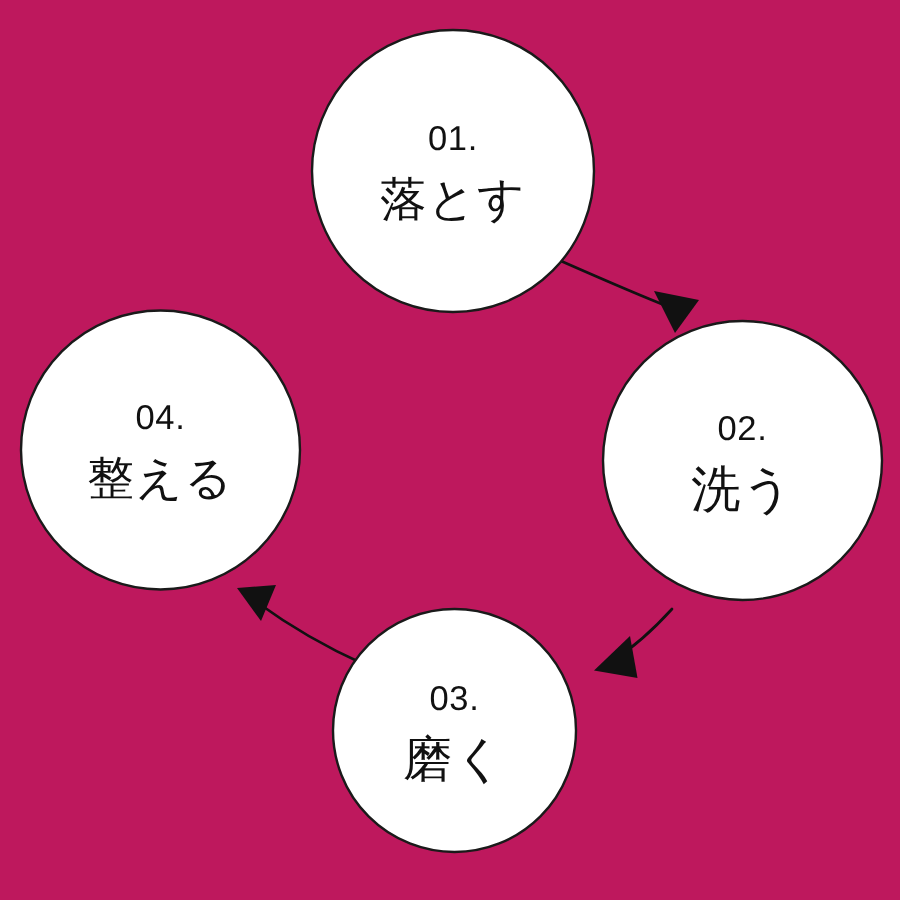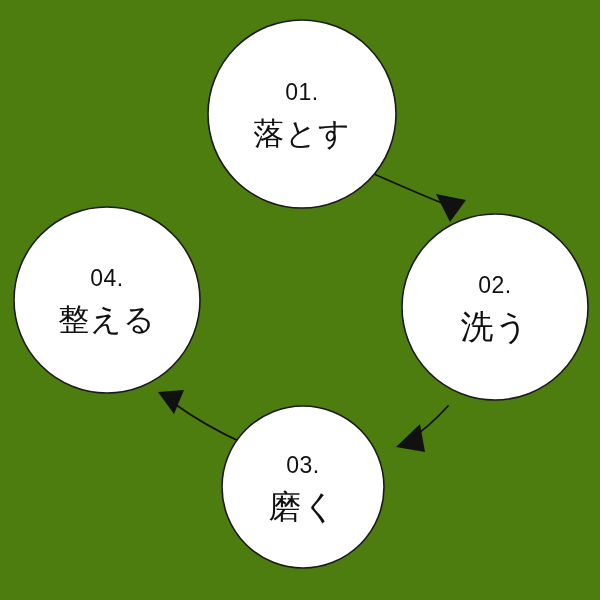--- a/index.html
+++ b/index.html
@@ -55,21 +55,21 @@
     text-anchor: middle;
     dominant-baseline: middle;
   }
   .node-label.small {
     font-size: 31px;
   }
 </style>
 </head>
 <body>
 
-<div id="diagram-root" style="background: #4d7c0f;">
+<div id="diagram-root" style="background: #be185d;">
 
   <svg id="cycle-svg" viewBox="0 0 600 600" xmlns="http://www.w3.org/2000/svg">
 
     <g>
       <path class="flow-arrow-path" d="M 374,174 Q 424,196 447,205"></path>
       <polygon class="flow-arrow-head" points="450,222 436,194 466,200"></polygon>
     </g>
 
     <g>
       <path class="flow-arrow-path" d="M 448,406 Q 428,428 409,440"></path>

